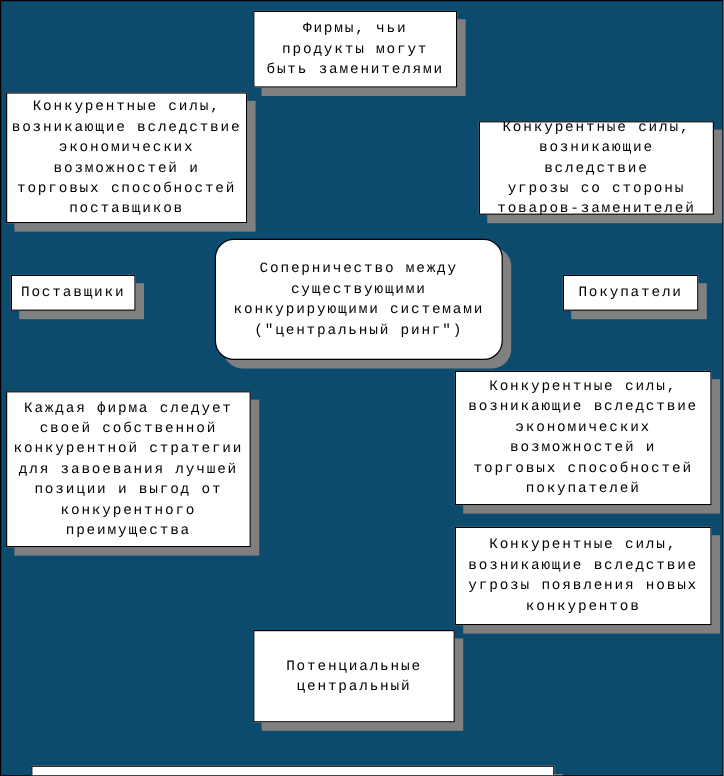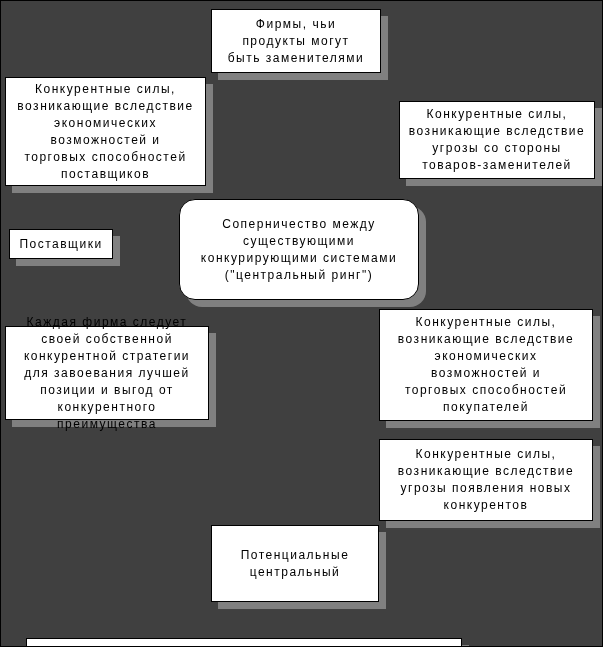--- a/index.html
+++ b/index.html
@@ -4,25 +4,25 @@
 <style>
   html, body {
     margin: 0;
     padding: 0;
     background: #ffffff;
   }
   .canvas {
     position: relative;
     width: 603px;
     height: 647px;
-    background: #404040;
+    background: #0c4a6e;
     border: 1px solid #000000;
     box-sizing: border-box;
     overflow: hidden;
-    font-family: Liberation Sans, sans-serif;
+    font-family: Liberation Mono, monospace;
   }
   .box {
     position: absolute;
     background: #ffffff;
     border: 1px solid #000000;
     box-shadow: 7px 7px 0 #808080;
     box-sizing: border-box;
     display: flex;
     align-items: center;
     justify-content: center;
@@ -36,21 +36,21 @@
     letter-spacing: 1.5px;
     padding: 0 2px;
   }
   
   #box-substitute-firms   { left: 210px; top: 8px;   width: 170px; height: 64px; }
   #box-supplier-forces    { left: 4px;   top: 76px;  width: 201px; height: 109px; }
   #box-substitute-threat  { left: 398px; top: 100px; width: 196px; height: 78px; }
   #box-central-ring       { left: 178px; top: 198px; width: 240px; height: 101px; border-radius: 16px; }
   #box-suppliers          { left: 8px;   top: 228px; width: 104px; height: 30px; }
   #box-buyers             { left: 468px; top: 228px; width: 113px; height: 30px; }
-  #box-firm-strategy      { left: 4px;   top: 325px; width: 204px; height: 94px; }
+  #box-firm-strategy      { left: 4px;   top: 325px; width: 204px; height: 130px; }
   #box-buyer-forces       { left: 378px; top: 308px; width: 214px; height: 112px; }
   #box-new-entrants       { left: 378px; top: 438px; width: 214px; height: 82px; }
   #box-potential          { left: 210px; top: 524px; width: 168px; height: 77px; }
   #box-bottom-partial     { left: 25px;  top: 637px; width: 436px; height: 30px; }
 </style>
 </head>
 <body>
 
 <div class="canvas">
 
@@ -80,20 +80,23 @@
     <div class="box-text">Соперничество между
 существующими
 конкурирующими системами
 ("центральный ринг")</div>
   </div>
 
   <div class="box" id="box-suppliers">
     <div class="box-text">Поставщики</div>
   </div>
 
+  <div class="box" id="box-buyers">
+    <div class="box-text">Покупатели</div>
+  </div>
 
   <div class="box" id="box-firm-strategy">
     <div class="box-text">Каждая фирма следует
 своей собственной
 конкурентной стратегии
 для завоевания лучшей
 позиции и выгод от
 конкурентного
 преимущества</div>
   </div>

